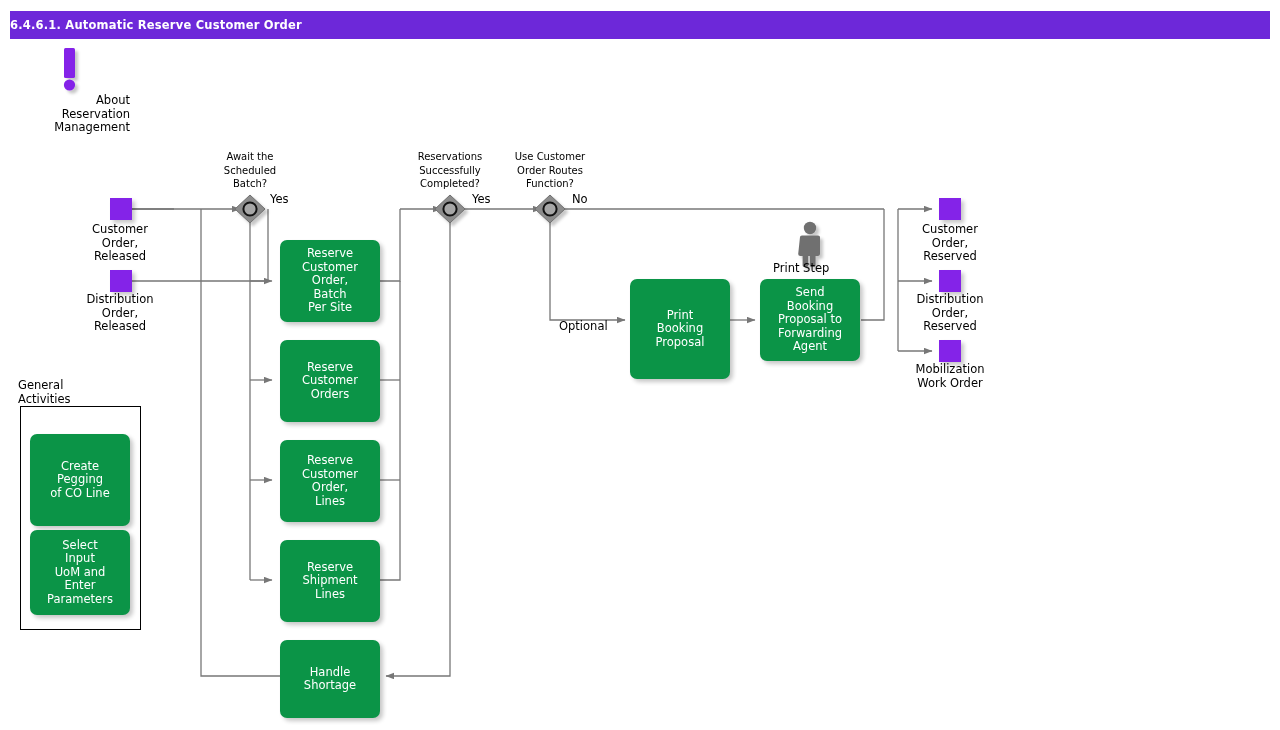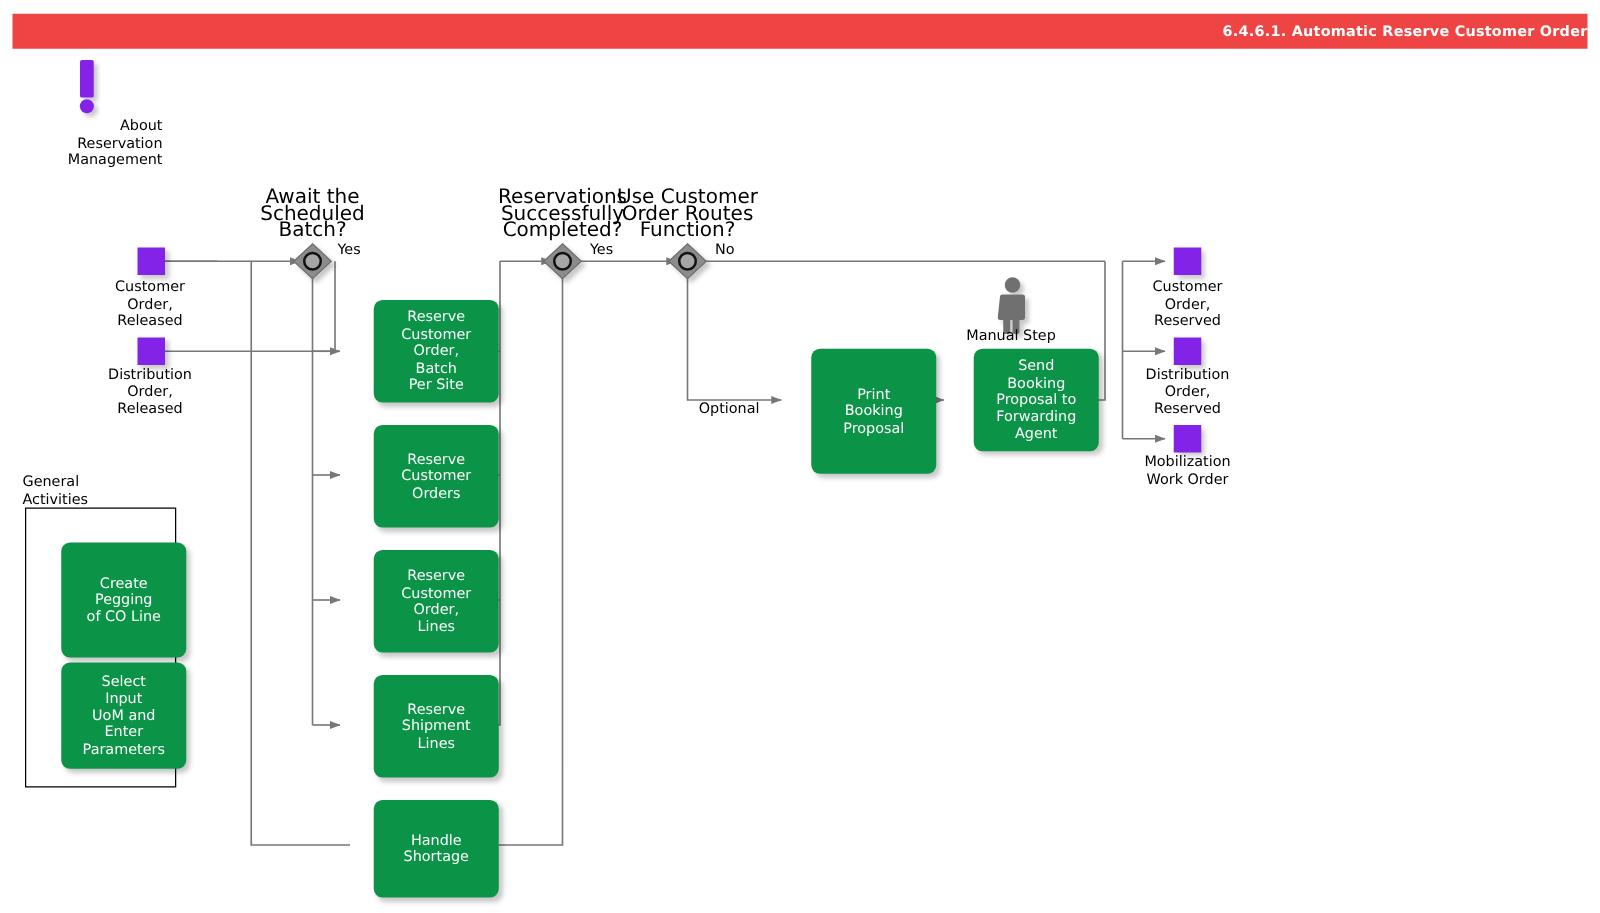--- a/index.html
+++ b/index.html
@@ -19,27 +19,27 @@
     left: 0; top: 0;
     width: 1280px;
     height: 730px;
   }
   .title-bar {
     position: absolute;
     left: 10px;
     top: 11px;
     width: 1260px;
     height: 28px;
-    background: #ef4444;
+    background: #6d28d9;
     color: #ffffff;
     font-size: 11.5px;
     font-weight: bold;
     display: flex;
     align-items: center;
-    justify-content: flex-end;
+    justify-content: flex-start;
     font-family: "DejaVu Sans", sans-serif;
     letter-spacing: 0.2px;
   }
   .node {
     position: absolute;
     box-sizing: border-box;
   }
   
   .activity {
     background: #0b9447;
@@ -47,40 +47,39 @@
     color: #ffffff;
     font-size: 11.5px;
     line-height: 13.5px;
     display: flex;
     align-items: center;
     justify-content: center;
     text-align: center;
     padding: 3px 19px;
     box-shadow: 3px 3px 4px rgba(0,0,0,0.22);
     font-family: "DejaVu Sans", sans-serif;
-    margin-left: 19px;
   }
   
   .state-sq {
     width: 22px;
     height: 22px;
     background: #8423e8;
     box-shadow: 3px 3px 4px rgba(0,0,0,0.22);
   }
   .state-label {
     position: absolute;
     font-size: 11.5px;
     line-height: 13.5px;
     color: #000000;
     text-align: center;
     white-space: pre-line;
   }
   .gw-label {
     position: absolute;
-    font-size: 16px;
+    font-size: 10px;
     line-height: 13.5px;
     color: #000000;
     text-align: center;
     white-space: pre-line;
   }
   .edge-label {
     position: absolute;
     font-size: 11.5px;
     line-height: 13px;
     color: #000000;
@@ -252,21 +251,21 @@
 <div class="node activity" style="left: 280px; top: 640px; width: 100px; height: 78px; white-space: pre-line;">Handle Shortage</div>
 
 <div class="node activity" style="left: 630px; top: 279px; width: 100px; height: 100px; white-space: pre-line;">Print Booking
 Proposal</div>
 
 <div class="node activity" style="left: 760px; top: 279px; width: 100px; height: 82px; white-space: pre-line;">Send Booking
 Proposal to
 Forwarding
 Agent</div>
 
-<div class="manual-label" style="left:773px; top:261px;">Manual Step</div>
+<div class="manual-label" style="left:773px; top:261px;">Print Step</div>
 
 <div class="node state-sq" style="left:939px; top:198px;"></div>
 <div class="state-label" style="left: 890px; top: 223px; width: 120px; white-space: pre-line;">Customer
 Order,
 Reserved</div>
 
 <div class="node state-sq" style="left:939px; top:270px;"></div>
 <div class="state-label" style="left: 890px; top: 293px; width: 120px; white-space: pre-line;">Distribution
 Order,
 Reserved</div>

